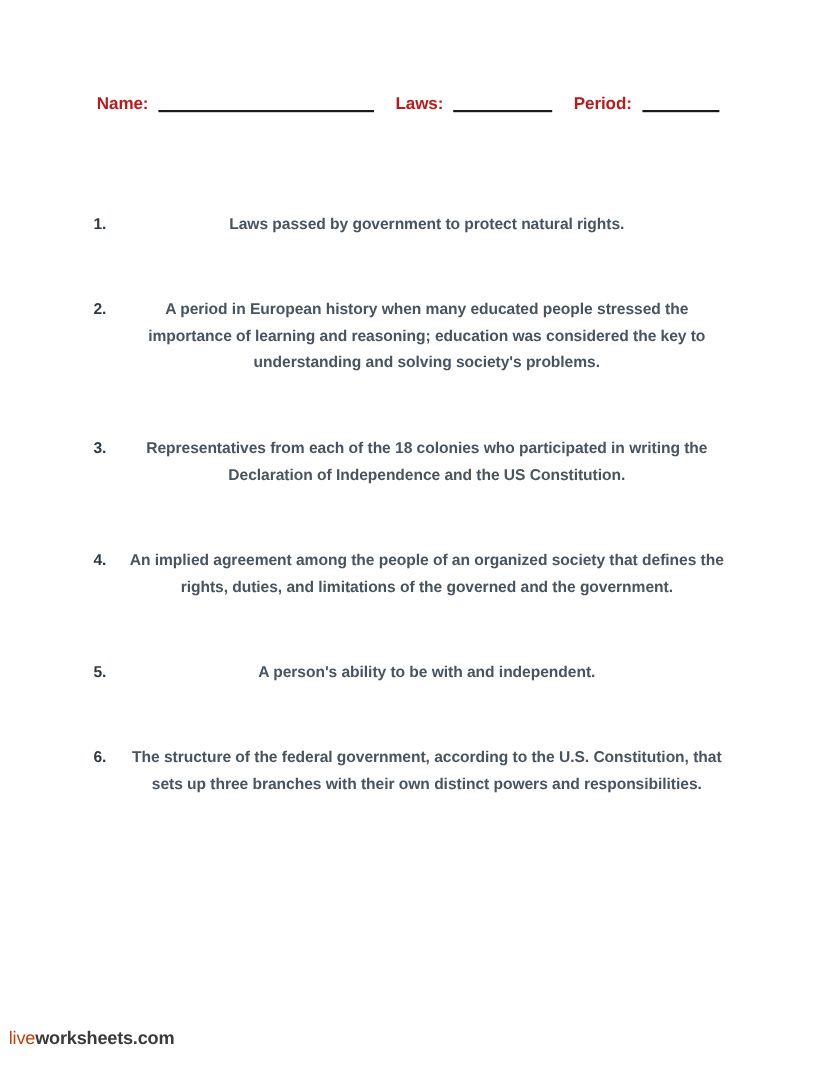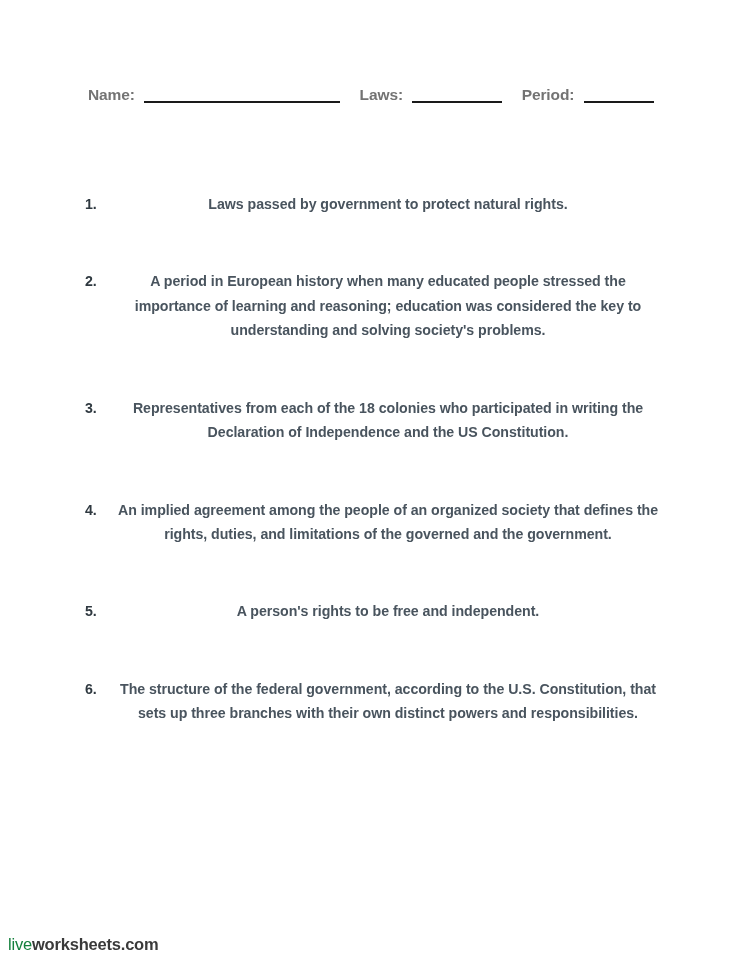--- a/index.html
+++ b/index.html
@@ -31,21 +31,21 @@
     right: 88px;
     font-size: 15.5px;
     font-weight: bold;
     color: #111418;
     letter-spacing: -0.1px;
     white-space: nowrap;
   }
 
   .field-label {
     font-weight: bold;
-    color: #737373;
+    color: #b91c1c;
   }
 
   .blank {
     display: inline-block;
     border-bottom: 2px solid #1a1a1a;
     vertical-align: -3px;
     margin: 0 4px 0 5px;
     height: 13px;
     font-size: 0;
     line-height: 0;
@@ -109,21 +109,21 @@
 
   
   .watermark {
     position: absolute;
     left: 8px;
     bottom: 16px;
     font-size: 16.5px;
     color: #4a4a4a;
     letter-spacing: -0.2px;
   }
-  .watermark .wm-light { font-weight: normal; color: #15803d; text-align: center; }
+  .watermark .wm-light { font-weight: normal; color: #c2410c; text-align: center; }
   .watermark .wm-bold  { font-weight: bold;   color: #3a3a3a; }
 </style>
 </head>
 <body>
 
 <div class="page">
 
   <div class="header-line">
     <span class="field-label">Name:</span>
     <span class="blank blank-name"></span>
@@ -153,21 +153,21 @@
       <span class="q-text">Representatives from each of the 18 colonies who participated in writing the Declaration of Independence and the US Constitution.</span>
     </div>
 
     <div class="question">
       <span class="q-num">4.</span>
       <span class="q-text">An implied agreement among the people of an organized society that defines the rights, duties, and limitations of the governed and the government.</span>
     </div>
 
     <div class="question">
       <span class="q-num">5.</span>
-      <span class="q-text">A person's rights to be free and independent.</span>
+      <span class="q-text">A person's ability to be with and independent.</span>
     </div>
 
     <div class="question">
       <span class="q-num">6.</span>
       <span class="q-text">The structure of the federal government, according to the U.S. Constitution, that sets up three branches with their own distinct powers and responsibilities.</span>
     </div>
 
   </div>
 
   <div class="watermark">

